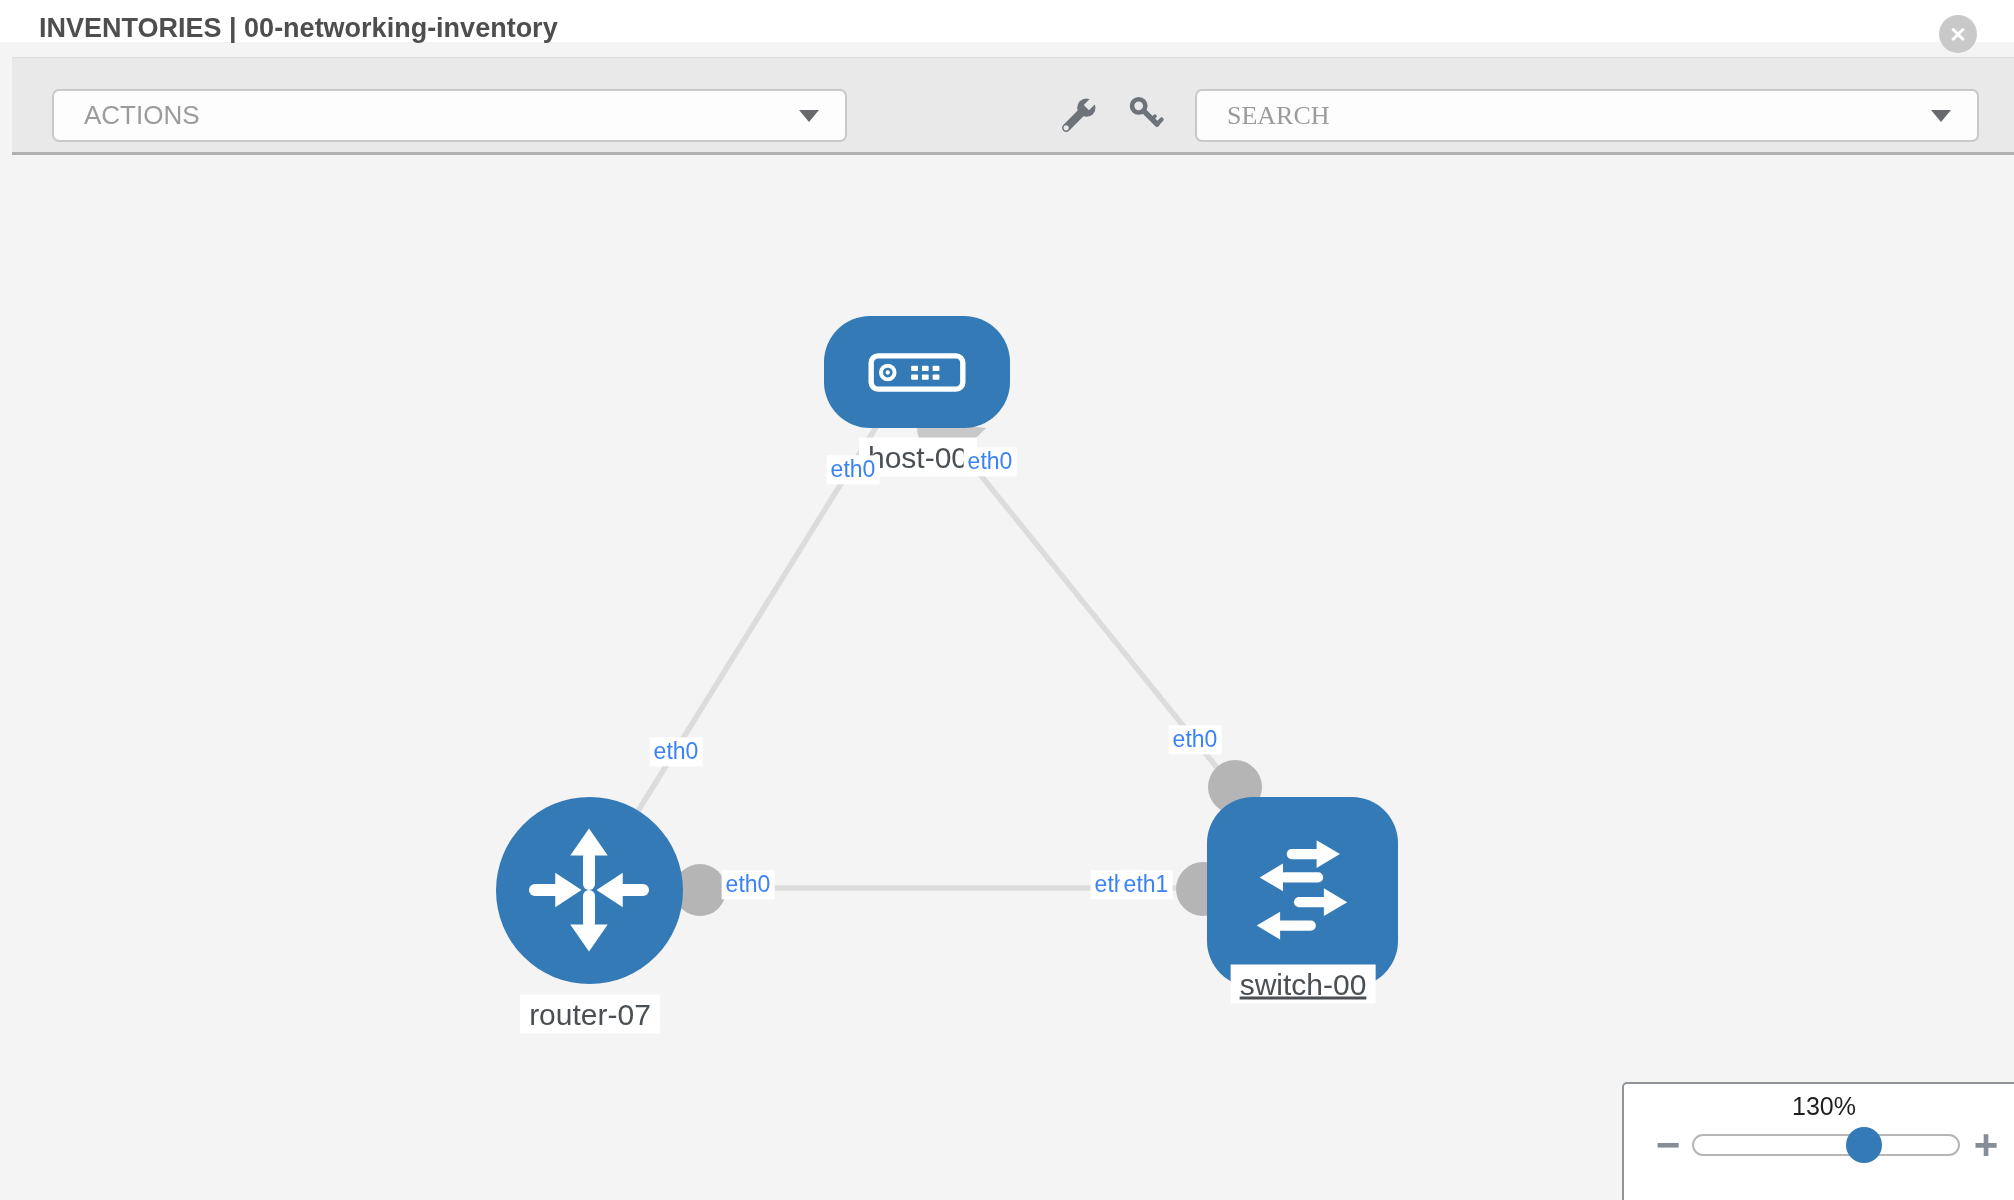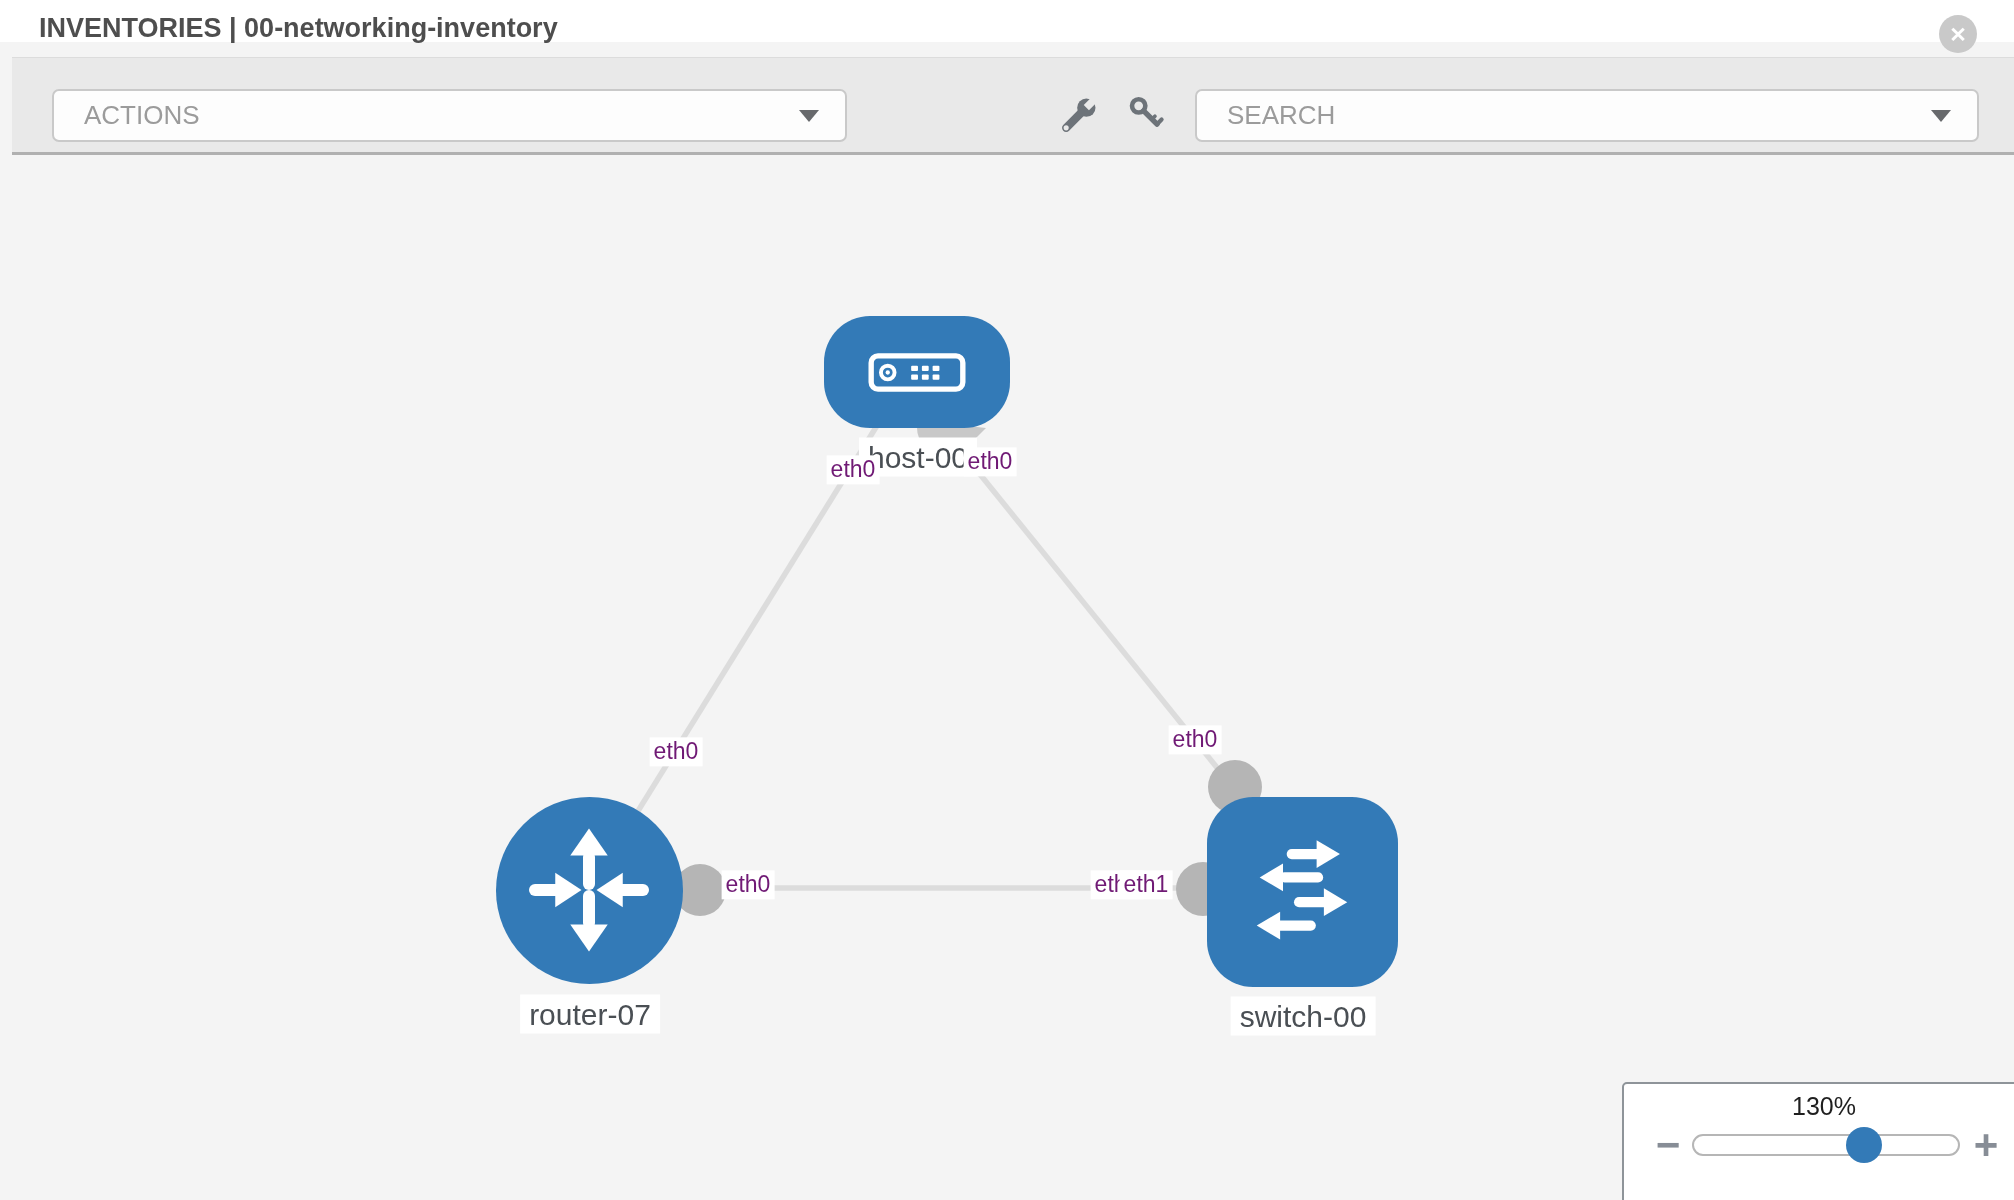--- a/index.html
+++ b/index.html
@@ -9,21 +9,21 @@
 
   
   .canvas { position:absolute; inset:0; background:#f4f4f4; z-index:1; }
   .links-layer { position:absolute; left:0; top:0; width:2014px; height:1200px; z-index:1; }
   .node { position:absolute; display:flex; align-items:center; justify-content:center;
           background:#337ab7; z-index:3; cursor:pointer; }
   .node-label { position:absolute; transform:translate(-50%,-50%); background:#fff;
                 color:#4a4f54; font-size:30px; padding:3px 9px; white-space:nowrap;
                 z-index:4; line-height:1.1; }
   .iface-label { position:absolute; transform:translate(-50%,-50%); background:#fff;
-                 color:#701a75; font-size:23px; padding:2px 4px; white-space:nowrap;
+                 color:#3b82f6; font-size:23px; padding:2px 4px; white-space:nowrap;
                  z-index:5; line-height:1.1;text-align:right; }
 
   
   .header { position:absolute; left:0; top:0; width:2014px; height:42px; background:#fff; z-index:20; }
   .page-title { position:absolute; left:39px; top:0; line-height:57px; font-size:27px;
                 font-weight:bold; color:#4e4e4e; }
   .close-btn { position:absolute; left:1939px; top:15px; width:38px; height:38px; border:none;
                border-radius:50%; background:#c9c9c9; color:#fff; cursor:pointer;
                display:flex; align-items:center; justify-content:center; }
   .close-btn span { font-size:21px; font-weight:bold; line-height:1; }
@@ -31,21 +31,21 @@
   
   .toolbar { position:absolute; left:12px; top:57px; width:2014px; height:98px; background:#e9e9e9;
              border-top:1px solid #dcdcdc; border-bottom:3px solid #b0b0b0; z-index:20; }
   .dropdown { position:absolute; top:31px; height:53px; background:#fdfdfd;
               border:2px solid #c9c9c9; border-radius:7px; display:flex; align-items:center;
               justify-content:space-between; padding:0 26px 0 30px; cursor:pointer; }
   .dropdown .label { font-size:26px; color:#9b9b9b; }
   .caret { width:0; height:0; border-left:10px solid transparent; border-right:10px solid transparent;
            border-top:12px solid #67696c; }
   .dd-actions { left:40px; width:795px; }
-  .dd-search  { left:1183px; width:784px; }
+  .dd-search  { left:1183px; width:784px;font-family:Liberation Serif, serif; }
   .tool-btn { position:absolute; top:31px; width:52px; height:52px; background:transparent;
               border:none; cursor:pointer; display:flex; align-items:center; justify-content:center; }
   .tool-btn.wrench { left:1041px; }
   .tool-btn.key    { left:1109px; }
 
   
   .zoom-panel { position:absolute; left:1622px; top:1082px; width:420px; height:150px;
                 background:#fff; border:2px solid #8e9499; border-radius:5px; z-index:10; }
   .zoom-value { position:absolute; left:0; top:8px; width:400px; text-align:center;
                 font-size:25px; color:#1f1f1f; }
@@ -118,21 +118,21 @@
             <line x1="35" y1="73" x2="56" y2="73"></line>
           </g>
           <g fill="#fff">
             <polygon points="76,24 60,14.5 60,33.5"></polygon>
             <polygon points="21,40 37,30.5 37,49.5"></polygon>
             <polygon points="81,57 65,47.5 65,66.5"></polygon>
             <polygon points="19,73 35,63.5 35,82.5"></polygon>
           </g>
         </svg>
       </div>
-      <div class="node-label" style="left: 1303px; top: 1016px;">switch-00</div>
+      <div class="node-label" style="left: 1303px; top: 984px; text-decoration: underline;">switch-00</div>
       <div class="iface-label" style="left: 853px; top: 470px;">eth0</div>
       <div class="iface-label" style="left: 990px; top: 462px;">eth0</div>
       <div class="iface-label" style="left: 676px; top: 752px;">eth0</div>
       <div class="iface-label" style="left: 1195px; top: 740px;">eth0</div>
       <div class="iface-label" style="left: 748px; top: 885px;">eth0</div>
       <div class="iface-label" style="left: 1117px; top: 885px;">eth1</div>
       <div class="iface-label" style="left: 1146px; top: 885px;">eth1</div>
     </div>
 
   <div class="header">

